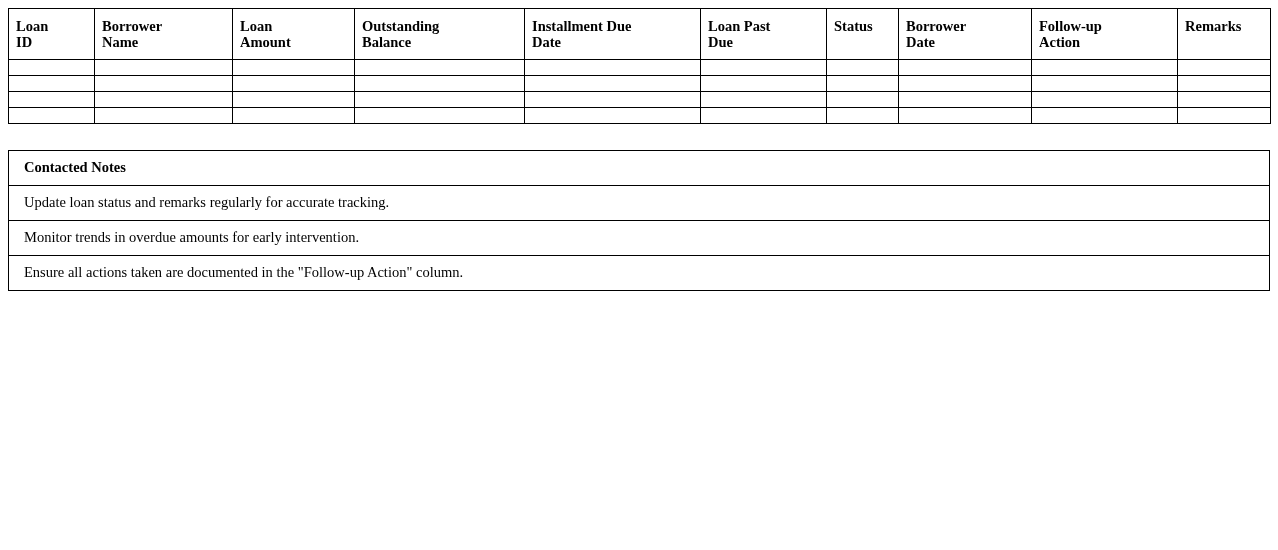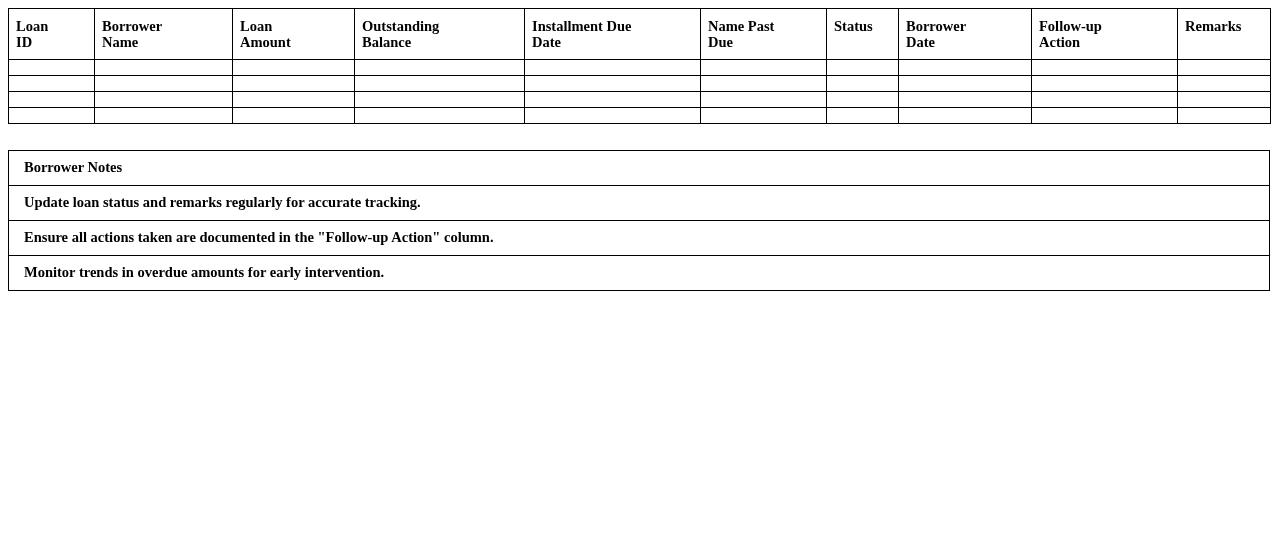--- a/index.html
+++ b/index.html
@@ -61,21 +61,21 @@
     border: 1px solid #000000;
     text-align: left;
     padding: 8px 8px 9px 15px;
     font-size: 14.5px;
     line-height: 17px;
   }
   .notes-table th {
     font-weight: bold;
   }
   .notes-table td {
-    font-weight: bold;
+    font-weight: normal;
   }
 </style>
 </head>
 <body>
 
 <div class="page">
 
   <table class="loan-table">
     <colgroup>
       <col style="width:86px">
@@ -105,21 +105,21 @@
         </th>
         <th>
           <span>Outstanding</span><br>
           <span>Balance</span>
         </th>
         <th>
           <span>Installment Due</span><br>
           <span>Date</span>
         </th>
         <th>
-          <span>Name Past</span><br>
+          <span>Loan Past</span><br>
           <span>Due</span>
         </th>
         <th class="center">
           <span>Status</span>
         </th>
         <th>
           <span>Borrower</span><br>
           <span>Date</span>
         </th>
         <th>
@@ -181,29 +181,29 @@
         <td class="data-cell"></td>
       </tr>
     </tbody>
   </table>
 
   <div class="spacer"></div>
 
   <table class="notes-table">
     <thead>
       <tr>
-        <th>Borrower Notes</th>
+        <th>Contacted Notes</th>
       </tr>
     </thead>
     <tbody>
       <tr>
         <td>Update loan status and remarks regularly for accurate tracking.</td>
       </tr>
       <tr>
+        <td>Monitor trends in overdue amounts for early intervention.</td>
+      </tr>
+      <tr>
         <td>Ensure all actions taken are documented in the "Follow-up Action" column.</td>
-      </tr>
-      <tr>
-        <td>Monitor trends in overdue amounts for early intervention.</td>
       </tr>
     </tbody>
   </table>
 
 </div>
 
 </body></html>

